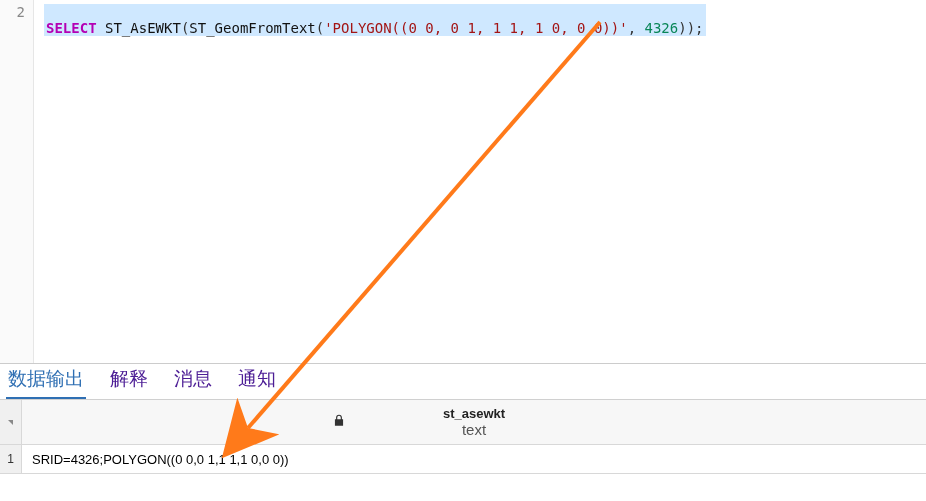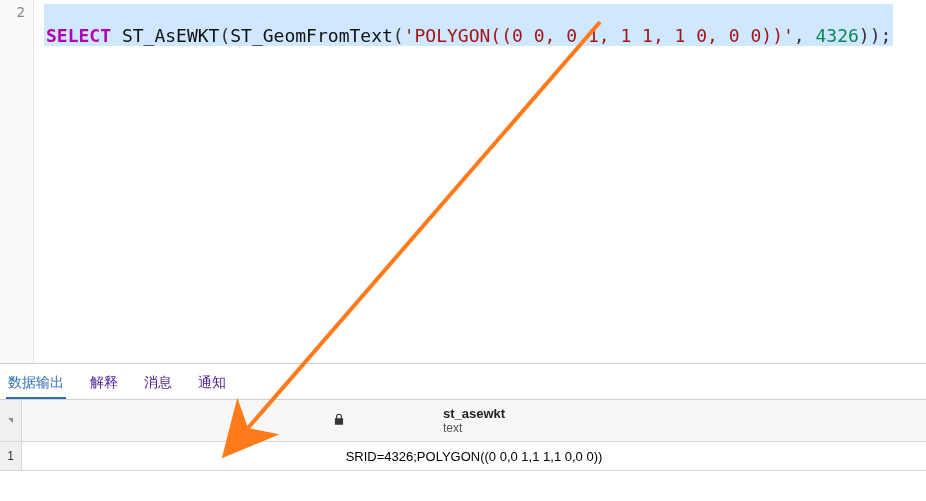--- a/index.html
+++ b/index.html
@@ -25,39 +25,39 @@
     right: 8px;
     font-family: Consolas, Menlo, monospace;
     font-size: 14px;
     color: #888;
   }
   .code-line {
     position: absolute;
     left: 44px;
     top: 4px;
     font-family: Consolas, Menlo, monospace;
-    font-size: 18px;
+    font-size: 14px;
     white-space: pre;
     padding: 0 2px;
     background: #cfe8ff;
   }
   .tok-kw     { color: #b400b4; font-weight: bold; }
   .tok-func   { color: #111; }
   .tok-punc   { color: #333; }
   .tok-str    { color: #a31515; }
   .tok-num    { color: #098658; }
 
   .tabs {
     display: flex;
     align-items: flex-end;
     gap: 22px;
     height: 36px;
     padding: 0 6px;
     border-bottom: 1px solid #d0d0d0;
-    font-size: 14px;
+    font-size: 19px;
     color: #212121;
   }
   .tab {
     padding: 8px 2px 7px 2px;
     cursor: pointer;
     color: #4c1d95;
   }
   .tab.active {
     color: #2f6fb3;
     border-bottom: 2px solid #2f6fb3;
@@ -86,28 +86,28 @@
     flex: 1 1 auto;
     padding: 6px 10px;
     position: relative;
     min-height: 40px;
     display: flex;
     flex-direction: column;
     justify-content: center;
   }
   .hdr-row .cell-col { flex-direction: row; align-items: center; }
   .col-name { font-weight: bold; color: #222; }
-  .col-type { color: #555; font-size: 12px; }
+  .col-type { color: #555; font-size: 15px; text-align: center; }
   .lock-wrap {
     position: absolute;
     left: 310px;
     top: 50%;
     transform: translateY(-50%);
   }
-  .data-row .cell-col { min-height: 28px; padding: 4px 10px; align-items: center; }
+  .data-row .cell-col { min-height: 28px; padding: 4px 10px; }
   .data-row .cell-handle { background: #f0f0f0; color: #333; font-size: 12px; }
 
   .handle-tri {
     width: 0; height: 0;
     border-left: 5px solid transparent;
     border-top: 5px solid #888;
   }
 
   .arrow-layer {
     position: absolute;

